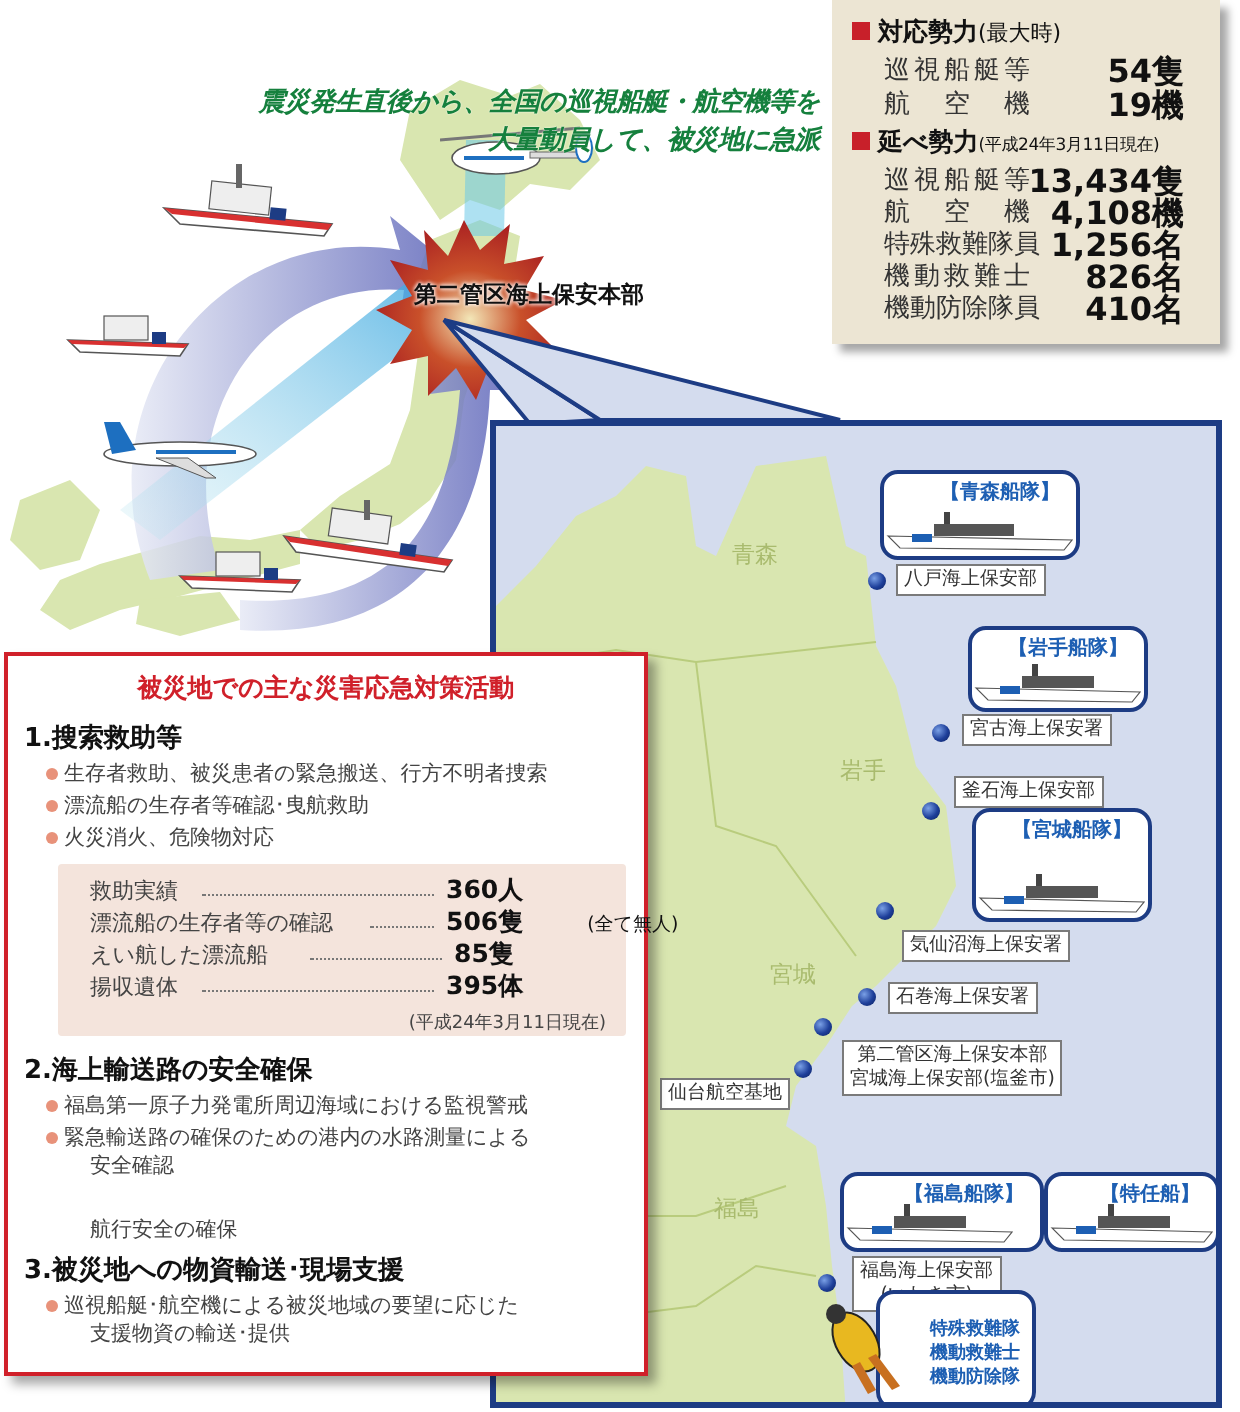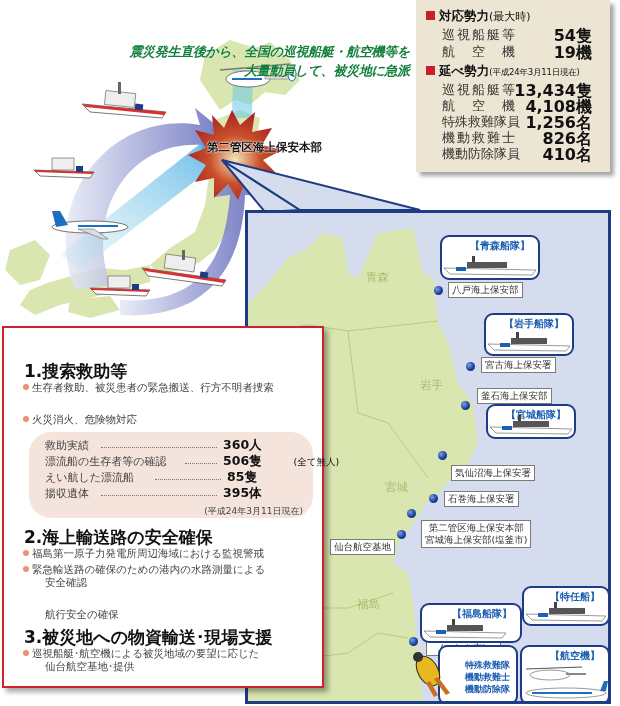--- a/index.html
+++ b/index.html
@@ -33,25 +33,25 @@
   .dot { position:absolute; width:9px; height:9px; border-radius:50%;
          background:radial-gradient(circle at 35% 35%, #7aa0e6 0%, #1e3f9a 55%, #0b1f5c 100%); }
   .fleet { position:absolute; background:#fff; border:2px solid #1d3c84; border-radius:9px; box-sizing:border-box; }
   .fleet .fname { position:absolute; top:2px; right:8px; color:#1d5fb3; font-weight:bold; font-size:10px; white-space:nowrap; }
   .fleet svg { position:absolute; left:0; bottom:0; }
 
   
   .act { position:absolute; left:2px; top:326px; width:322px; height:362px; background:#fff;
          border:2px solid #d0202a; box-sizing:border-box; box-shadow:4px 4px 5px rgba(0,0,0,0.35); }
   .act .title { position:absolute; left:0; width:100%; top:8px; text-align:center; color:#d0202a; font-weight:bold; font-size:12.5px; }
-  .act .h { position:absolute; left:20px; font-weight:bold; font-size:17px; color:#111; white-space:nowrap; }
+  .act .h { position:absolute; left:8px; font-weight:bold; font-size:13px; color:#111; white-space:nowrap; }
   .act .b { position:absolute; left:28px; font-size:10.5px; color:#444; line-height:14px; white-space:nowrap; }
   .act .b::before { content:""; position:absolute; left:-9px; top:4px; width:6px; height:6px; border-radius:50%; background:#e8927a; }
   .act .cont { position:absolute; left:41px; font-size:10.5px; color:#444; white-space:nowrap; }
-  .resbox { position:absolute; left:25px; top:104px; width:284px; height:86px; background:#f4e4dc; border-radius:22px; }
+  .resbox { position:absolute; left:25px; top:104px; width:284px; height:86px; background:#f4e4dc; border-radius:2px; }
   .resrow { position:absolute; left:16px; width:262px; height:16px; font-size:11px; color:#444; }
   .resrow .rl { position:absolute; left:0; white-space:nowrap; }
   .resrow .dots { position:absolute; border-bottom:1px dotted #777; top:9px; }
   .resrow .rv { position:absolute; left:178px; font-weight:bold; font-size:12.5px; color:#111; white-space:nowrap; top:-1px; }
   .resrow .rv .rn { font-weight:normal; font-size:9.5px;margin-left:32px; }
   .resnote { position:absolute; right:10px; top:73px; font-size:9px; color:#444; }
 
   .hq-label { position:absolute; left:207px; top:140px; font-weight:bold; font-size:11.5px; color:#111;
               white-space:nowrap; text-shadow:0 0 2px #fff, 0 0 2px #fff; }
 </style>
@@ -238,78 +238,69 @@
   </div>
   <div class="fleet" style="left:192px;top:22px;width:100px;height:45px">
     <span class="fname">【青森船隊】</span>
     <svg width="96" height="28">
       <path d="M2 18 L94 20 L90 25 L8 24 Z" fill="#fff" stroke="#555" stroke-width="0.6"></path>
       <rect x="30" y="6" width="3" height="12" fill="#444"></rect>
         <rect x="25" y="12" width="40" height="6" fill="#555"></rect>
       <rect x="14" y="17" width="10" height="4" fill="#1d5fb3"></rect>
     </svg>
   </div>
-  <div class="fleet" style="left:238px;top:191px;width:90px;height:35px">
+  <div class="fleet" style="left:238px;top:191px;width:90px;height:57px">
     <span class="fname">【宮城船隊】</span>
     <svg width="86" height="28">
       <path d="M2 18 L84 20 L80 25 L8 24 Z" fill="#fff" stroke="#555" stroke-width="0.6"></path>
       <rect x="30" y="6" width="3" height="12" fill="#444"></rect>
         <rect x="25" y="12" width="36" height="6" fill="#555"></rect>
       <rect x="14" y="17" width="10" height="4" fill="#1d5fb3"></rect>
     </svg>
   </div>
-  <div class="fleet" style="left:172px;top:390px;width:102px;height:40px">
+  <div class="fleet" style="left:172px;top:373px;width:102px;height:40px">
     <span class="fname">【福島船隊】</span>
     <svg width="86" height="26">
       <path d="M2 16 L84 18 L80 23 L8 22 Z" fill="#fff" stroke="#555" stroke-width="0.6"></path>
       <rect x="30" y="4" width="3" height="12" fill="#444"></rect>
         <rect x="25" y="10" width="36" height="6" fill="#555"></rect>
       <rect x="14" y="15" width="10" height="4" fill="#1d5fb3"></rect>
     </svg>
   </div>
   <div class="fleet" style="left:274px;top:373px;width:88px;height:40px">
     <span class="fname">【特任船】</span>
     <svg width="84" height="26">
       <path d="M2 16 L82 18 L78 23 L8 22 Z" fill="#fff" stroke="#555" stroke-width="0.6"></path>
       <rect x="30" y="4" width="3" height="12" fill="#444"></rect>
         <rect x="25" y="10" width="36" height="6" fill="#555"></rect>
       <rect x="14" y="15" width="10" height="4" fill="#1d5fb3"></rect>
     </svg>
   </div>
-  <div class="fleet" style="left:272px;top:432px;width:90px;height:60px">
-    <span class="fname">【航空機】</span>
-    <svg width="86" height="46">
-      <line x1="4" y1="12" x2="60" y2="10" stroke="#555" stroke-width="1.2"></line>
-      <ellipse cx="28" cy="18" rx="20" ry="5" fill="#fff" stroke="#555" stroke-width="0.6"></ellipse>
-      <rect x="44" y="16" width="20" height="2" fill="#888"></rect>
-      <ellipse cx="44" cy="36" rx="40" ry="5" fill="#fff" stroke="#555" stroke-width="0.6"></ellipse>
-      <rect x="10" y="35" width="60" height="2" fill="#1d6fc0"></rect>
-      <path d="M78 34 L82 24 L86 24 L84 34 Z" fill="#1d6fc0"></path>
-    </svg>
-  </div>
 
   <div class="fleet" style="left:190px;top:432px;width:80px;height:60px">
     <div class="abs" style="right:6px;top:12px;text-align:right;font-size:9px;font-weight:bold;color:#1d5fb3;line-height:12px;">
       <div>特殊救難隊</div>
       <div>機動救難士</div>
       <div>機動防除隊</div>
     </div>
   </div>
   <svg class="abs" style="left:158px;top:436px" width="46" height="50">
     <ellipse cx="22" cy="22" rx="10" ry="16" fill="#e8b820" stroke="#222" stroke-width="1" transform="rotate(-30 22 22)"></ellipse>
     <circle cx="12" cy="8" r="5" fill="#333"></circle>
     <path d="M28 30 L40 46 L44 44 L32 28 Z" fill="#c87020"></path>
     <path d="M20 34 L28 48 L32 46 L24 32 Z" fill="#c87020"></path>
   </svg>
 </div>
 
 <div class="act">
+  <div class="title">被災地での主な災害応急対策活動</div>
 
   <div class="h" style="top:32px">1.搜索救助等</div>
   <div class="b" style="top:52px">生存者救助、被災患者の緊急搬送、行方不明者捜索</div>
+  <div class="b" style="top:68px">漂流船の生存者等確認･曳航救助</div>
   <div class="b" style="top:84px">火災消火、危険物対応</div>
 
   <div class="resbox">
     <div class="resrow" style="top:6px">
       <span class="rl">救助実績</span>
       <span class="dots" style="left:56px;width:116px"></span>
       <span class="rv"><span>360人</span></span>
     </div>
     <div class="resrow" style="top:22px">
       <span class="rl">漂流船の生存者等の確認</span>
@@ -330,14 +321,14 @@
   </div>
 
   <div class="h" style="top:198px">2.海上輸送路の安全確保</div>
   <div class="b" style="top:218px">福島第一原子力発電所周辺海域における監視警戒</div>
   <div class="b" style="top:234px">緊急輸送路の確保のための港内の水路測量による</div>
   <div class="cont" style="top:248px">安全確認</div>
   <div class="cont" style="top:280px">航行安全の確保</div>
 
   <div class="h" style="top:298px">3.被災地への物資輸送･現場支援</div>
   <div class="b" style="top:318px">巡視船艇･航空機による被災地域の要望に応じた</div>
-  <div class="cont" style="top:332px">仙台航空基地･提供</div>
+  <div class="cont" style="top:332px">支援物資の輸送･提供</div>
 </div>
 
 </body></html>

